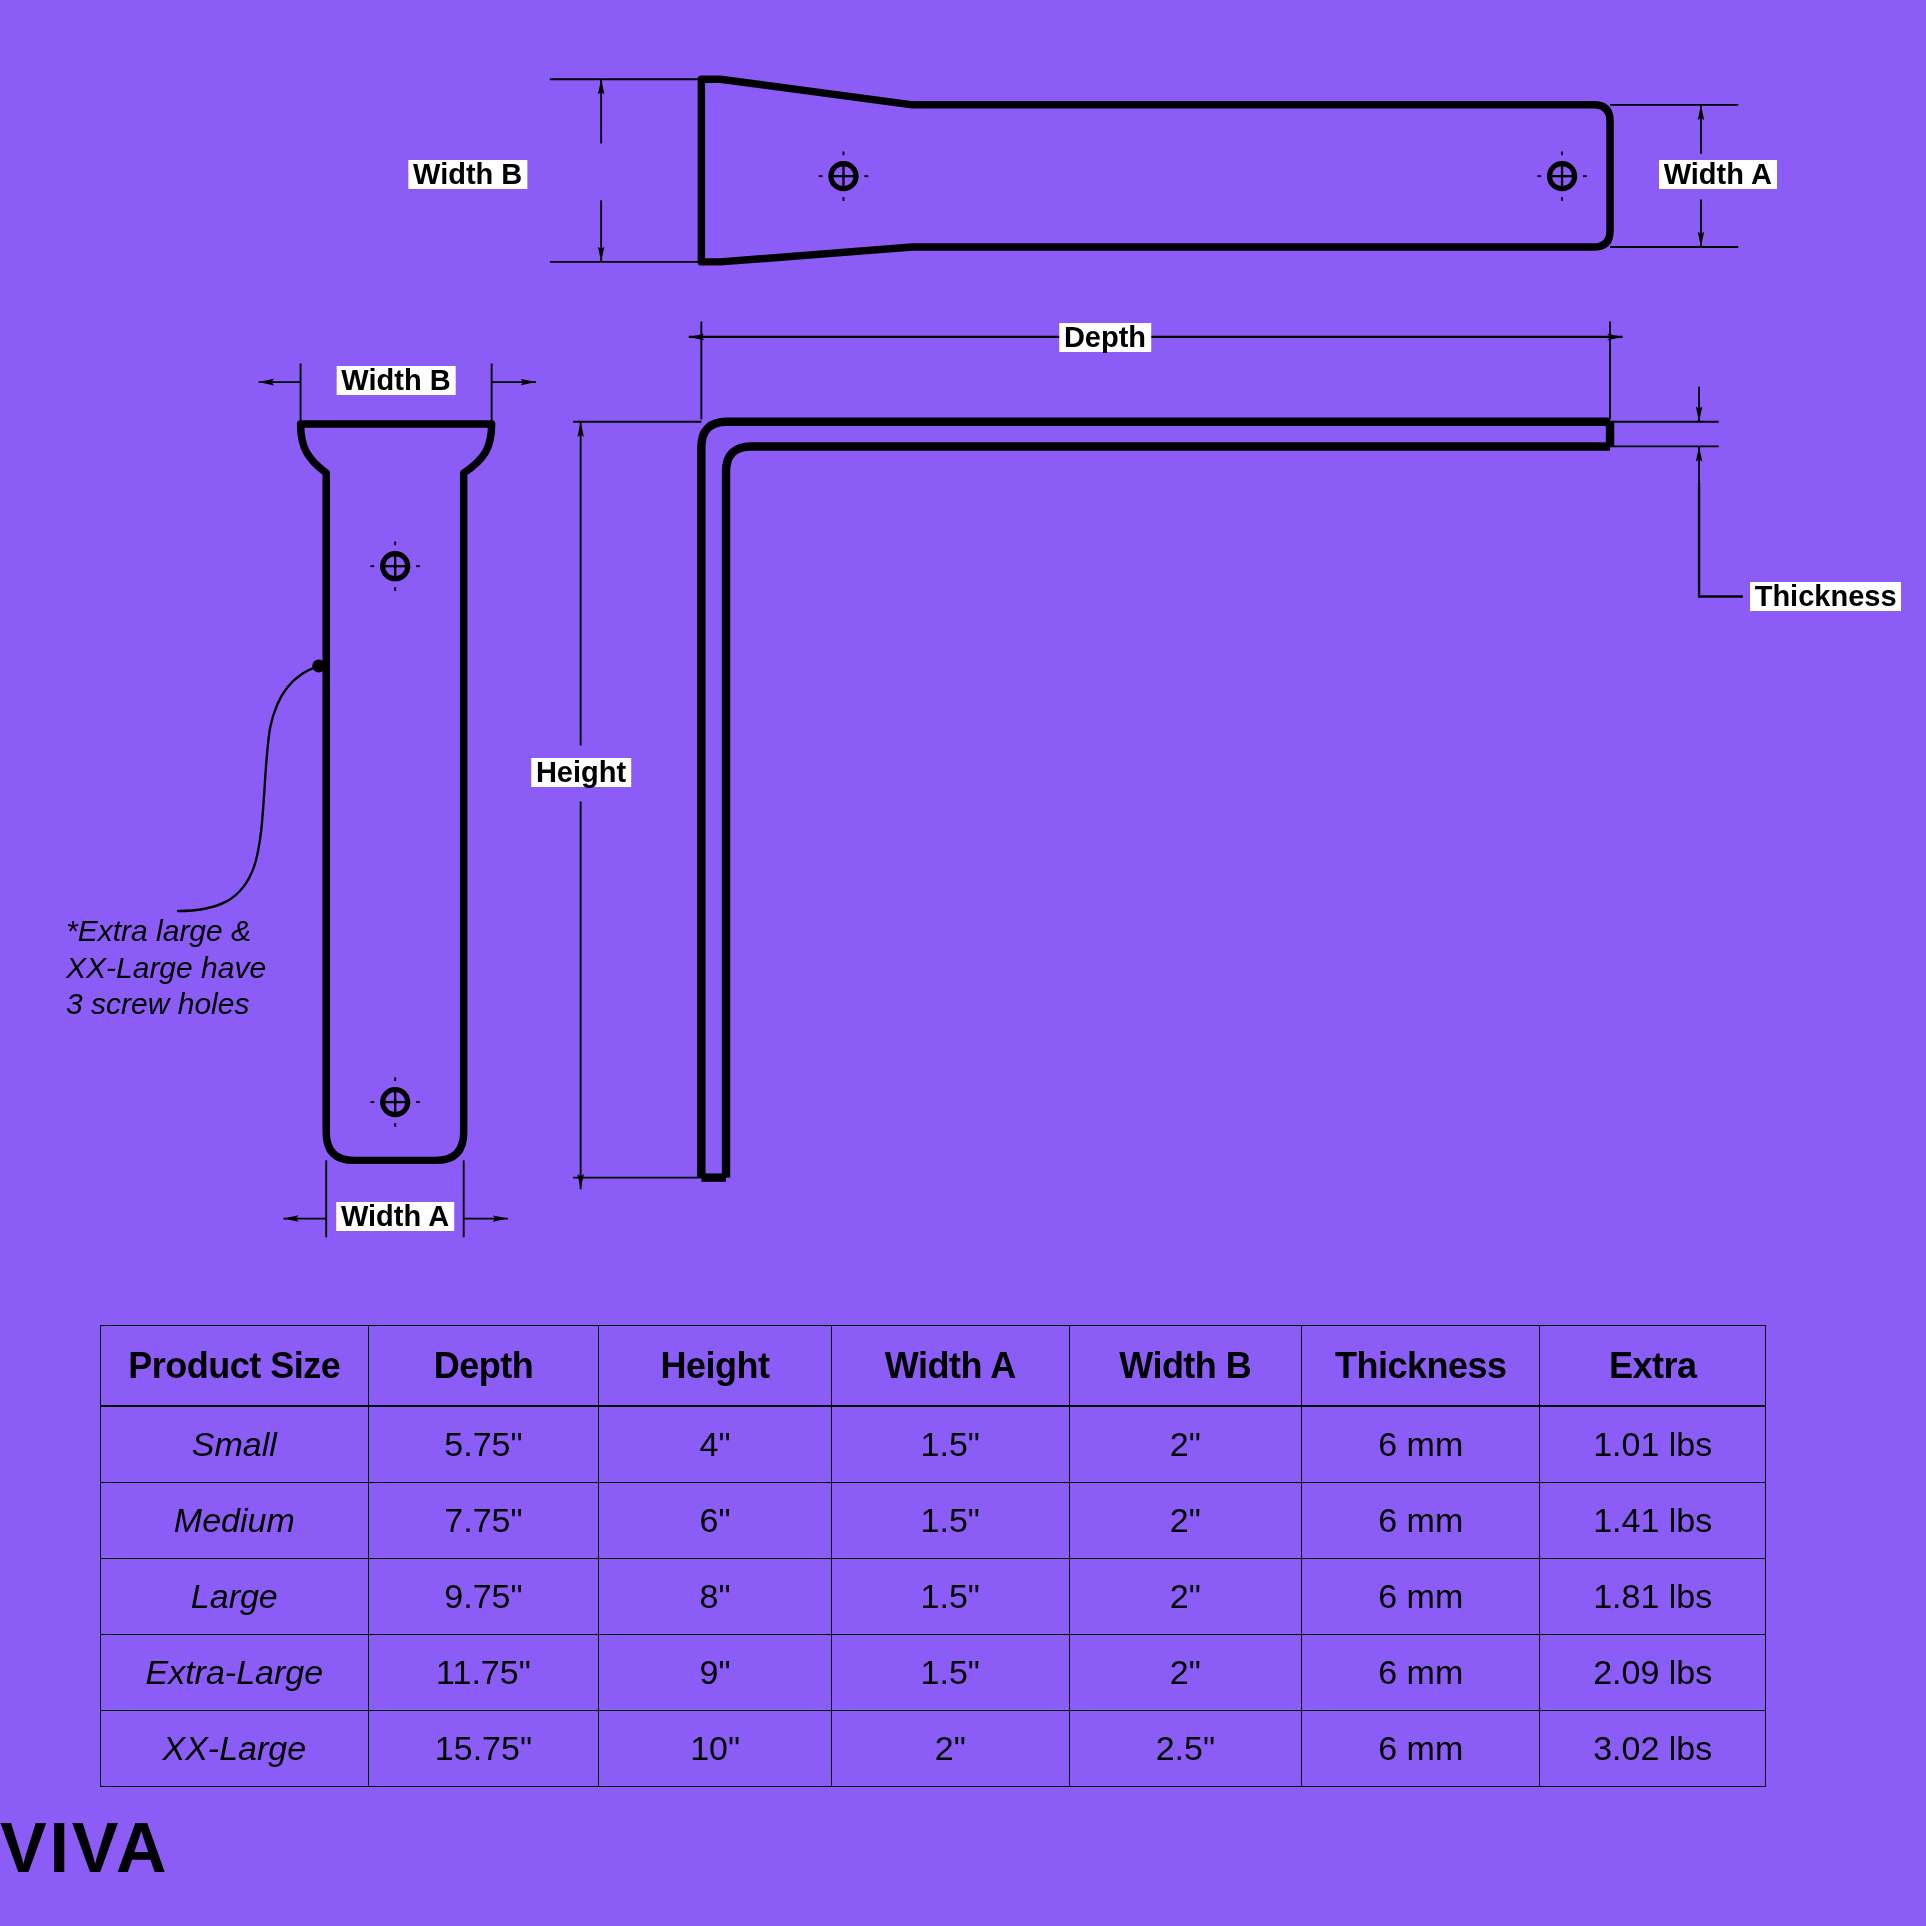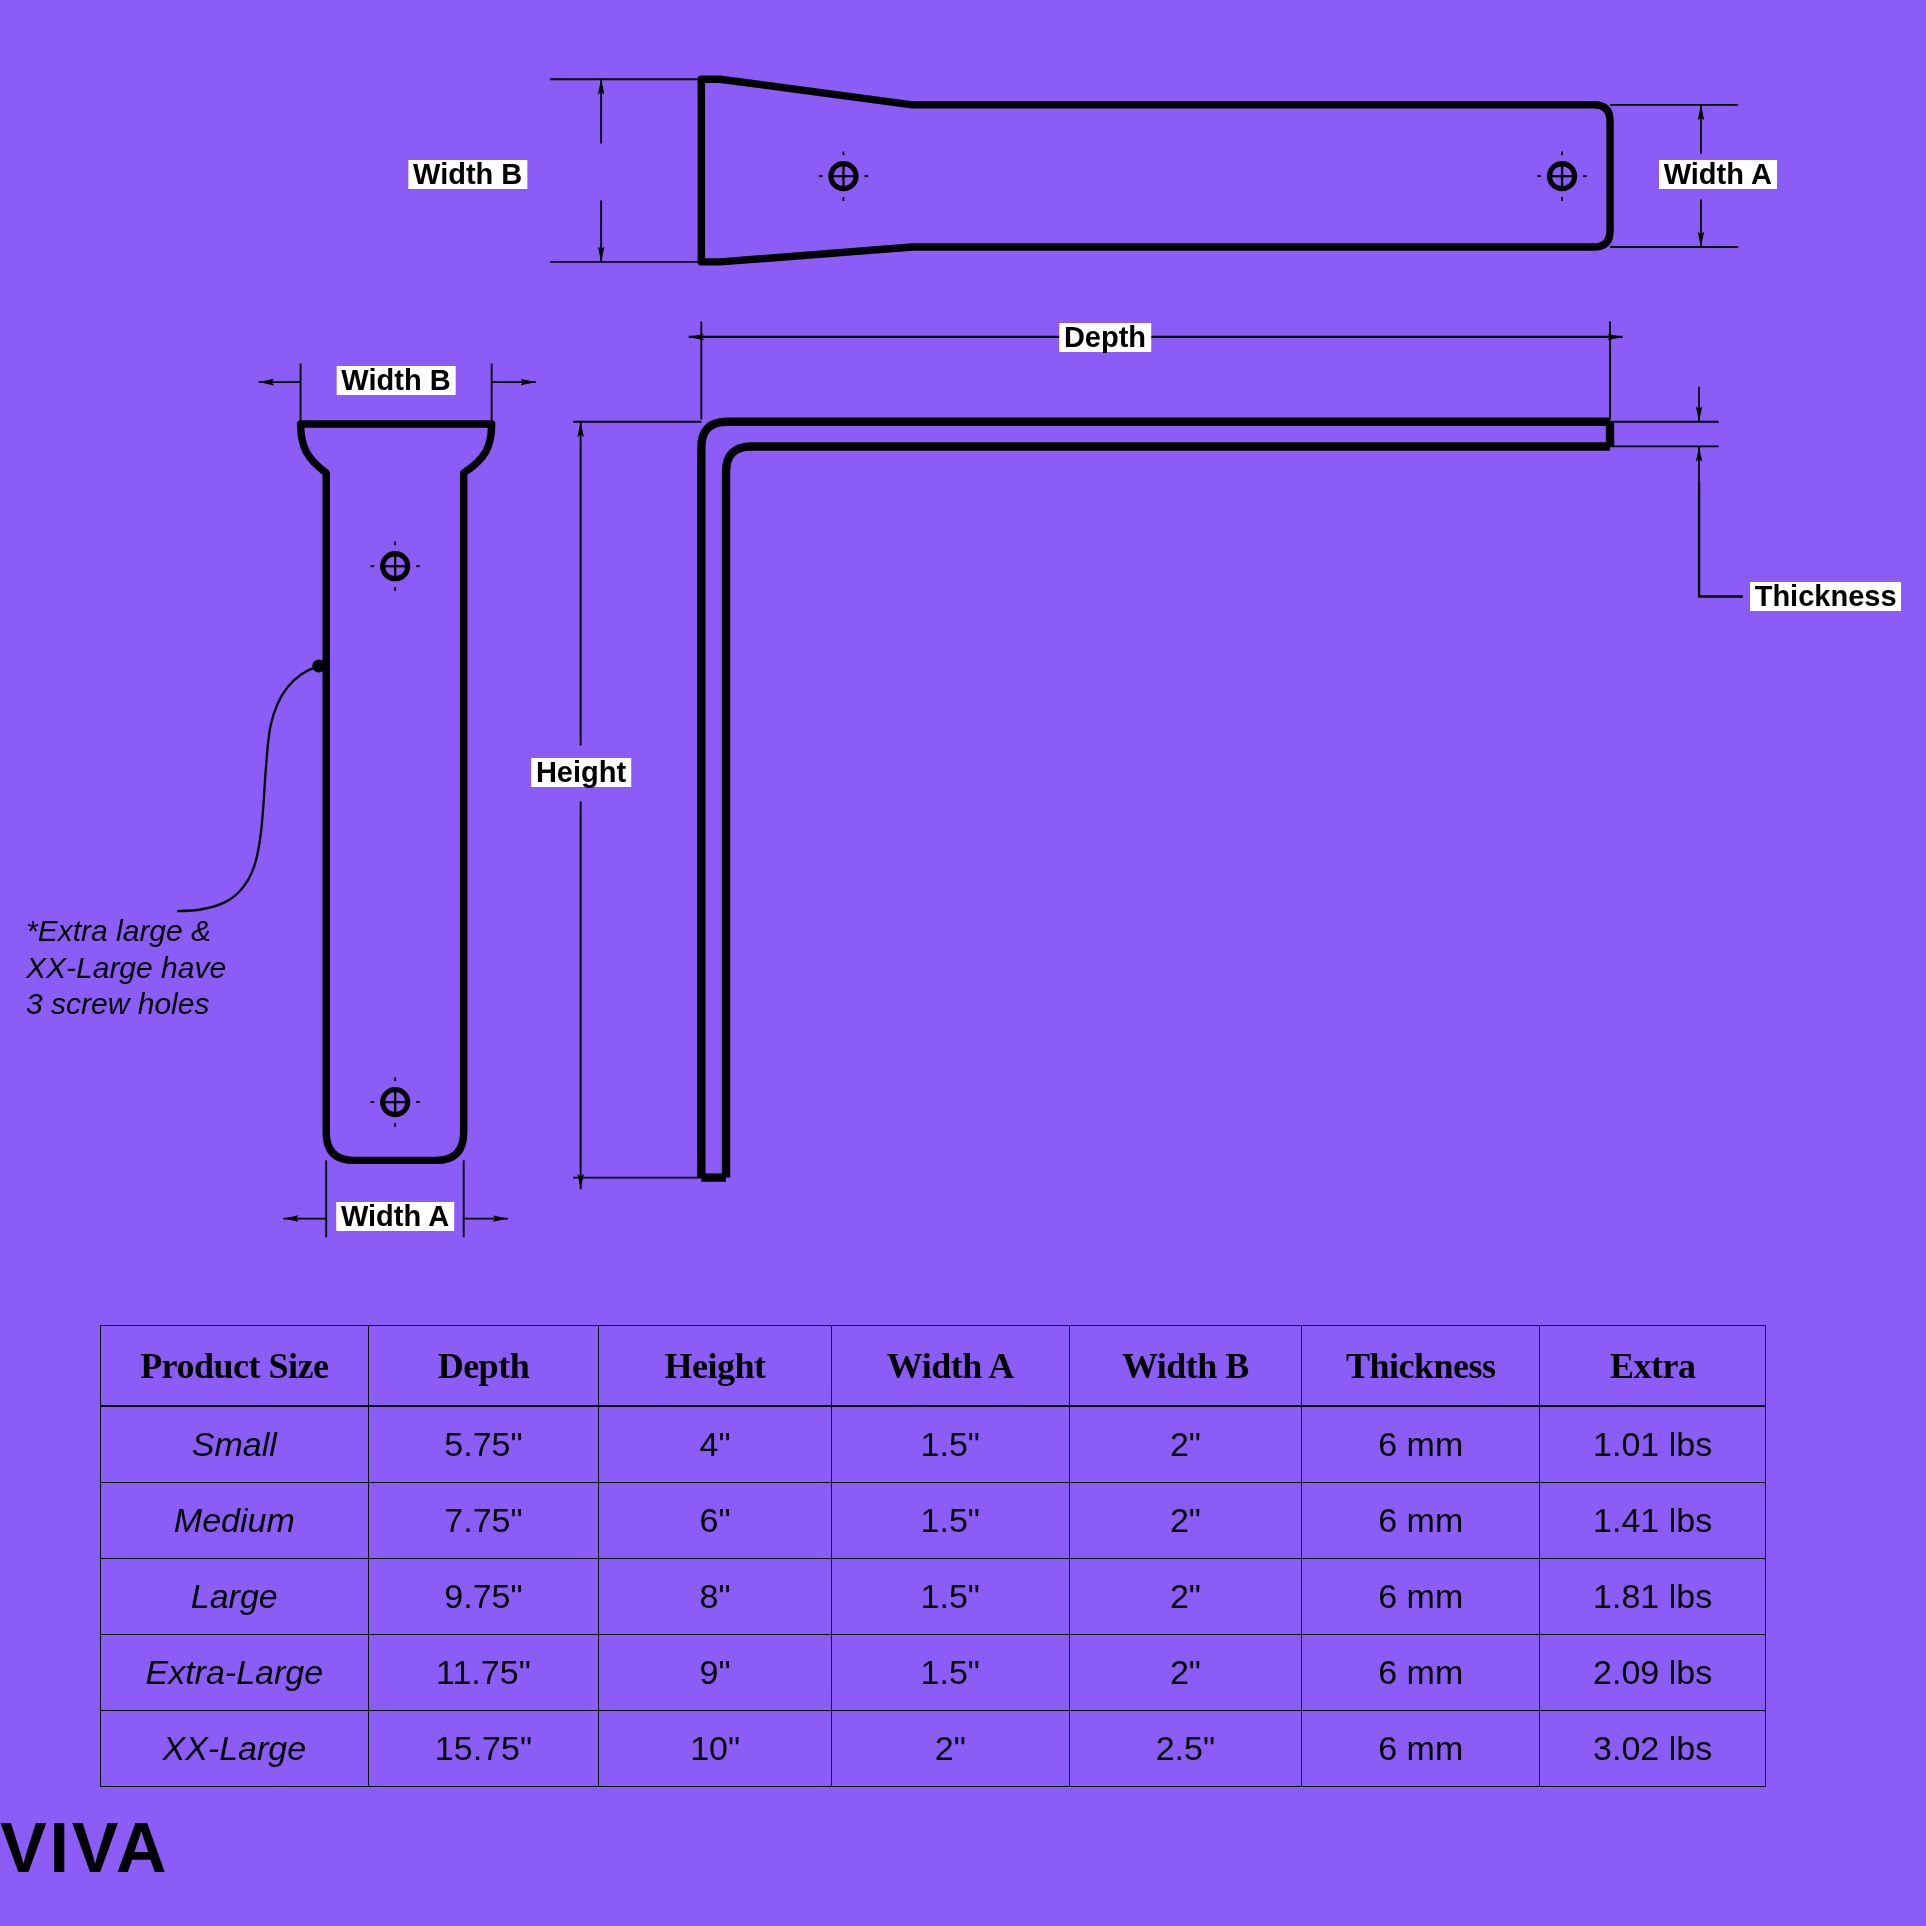--- a/index.html
+++ b/index.html
@@ -6,35 +6,35 @@
   body{width:1926px;height:1926px;font-family:"Liberation Sans",sans-serif;color:#000;}
   #stage{position:relative;width:1926px;height:1926px;overflow:hidden;background:#8b5cf6;}
   svg.draw{position:absolute;left:0;top:0;width:1926px;height:1926px;}
   
   #spec-table{position:absolute;left:100px;top:1325px;width:1666px;border-collapse:collapse;}
   #spec-table td,#spec-table th{border:1.4px solid #000;text-align:center;vertical-align:middle;padding:0;}
   #spec-table thead th{height:79px;font-size:36px;font-weight:bold;letter-spacing:-0.5px;}
   #spec-table tbody td{height:75px;font-size:34px;font-weight:400;}
   #spec-table tbody td.size-cell{font-style:italic;}
   #spec-table thead tr{border-bottom:2.3px solid #000;}
-  #spec-table thead th{border-bottom-width:2.3px;font-family:Liberation Serif, serif;}
+  #spec-table thead th{border-bottom-width:2.3px;}
   .col-size{width:268px;}
   .col-depth{width:231px;}
   .col-height{width:233px;}
   .col-wa{width:238px;}
   .col-wb{width:233px;}
   .col-th{width:238px;}
   .col-wt{width:226px;}
   
   #brand{position:absolute;left:0;top:1808px;width:1926px;
          font-size:70px;font-weight:bold;letter-spacing:2.8px;}
   
   .dim-label{position:absolute;font-size:29px;font-weight:bold;white-space:nowrap;
              background:#fff;padding:0 4.7px;line-height:1;}
-  .note-text{position:absolute;font-size:30px;font-style:italic;line-height:1.22;white-space:pre-line;}
+  .note-text{position:absolute;font-size:30px;font-style:italic;line-height:1.22;white-space:pre-line;margin-left:40px;}
 </style>
 </head>
 <body>
 
 <div id="stage">
 
   <svg class="draw" viewBox="0 0 4133 4133">
     <defs>
       <marker id="arrIn" markerWidth="34" markerHeight="20" refX="33" refY="10" orient="auto" markerUnits="userSpaceOnUse">
         <path d="M33,10 L0,3 L6,10 L0,17 Z" fill="#000"></path>

